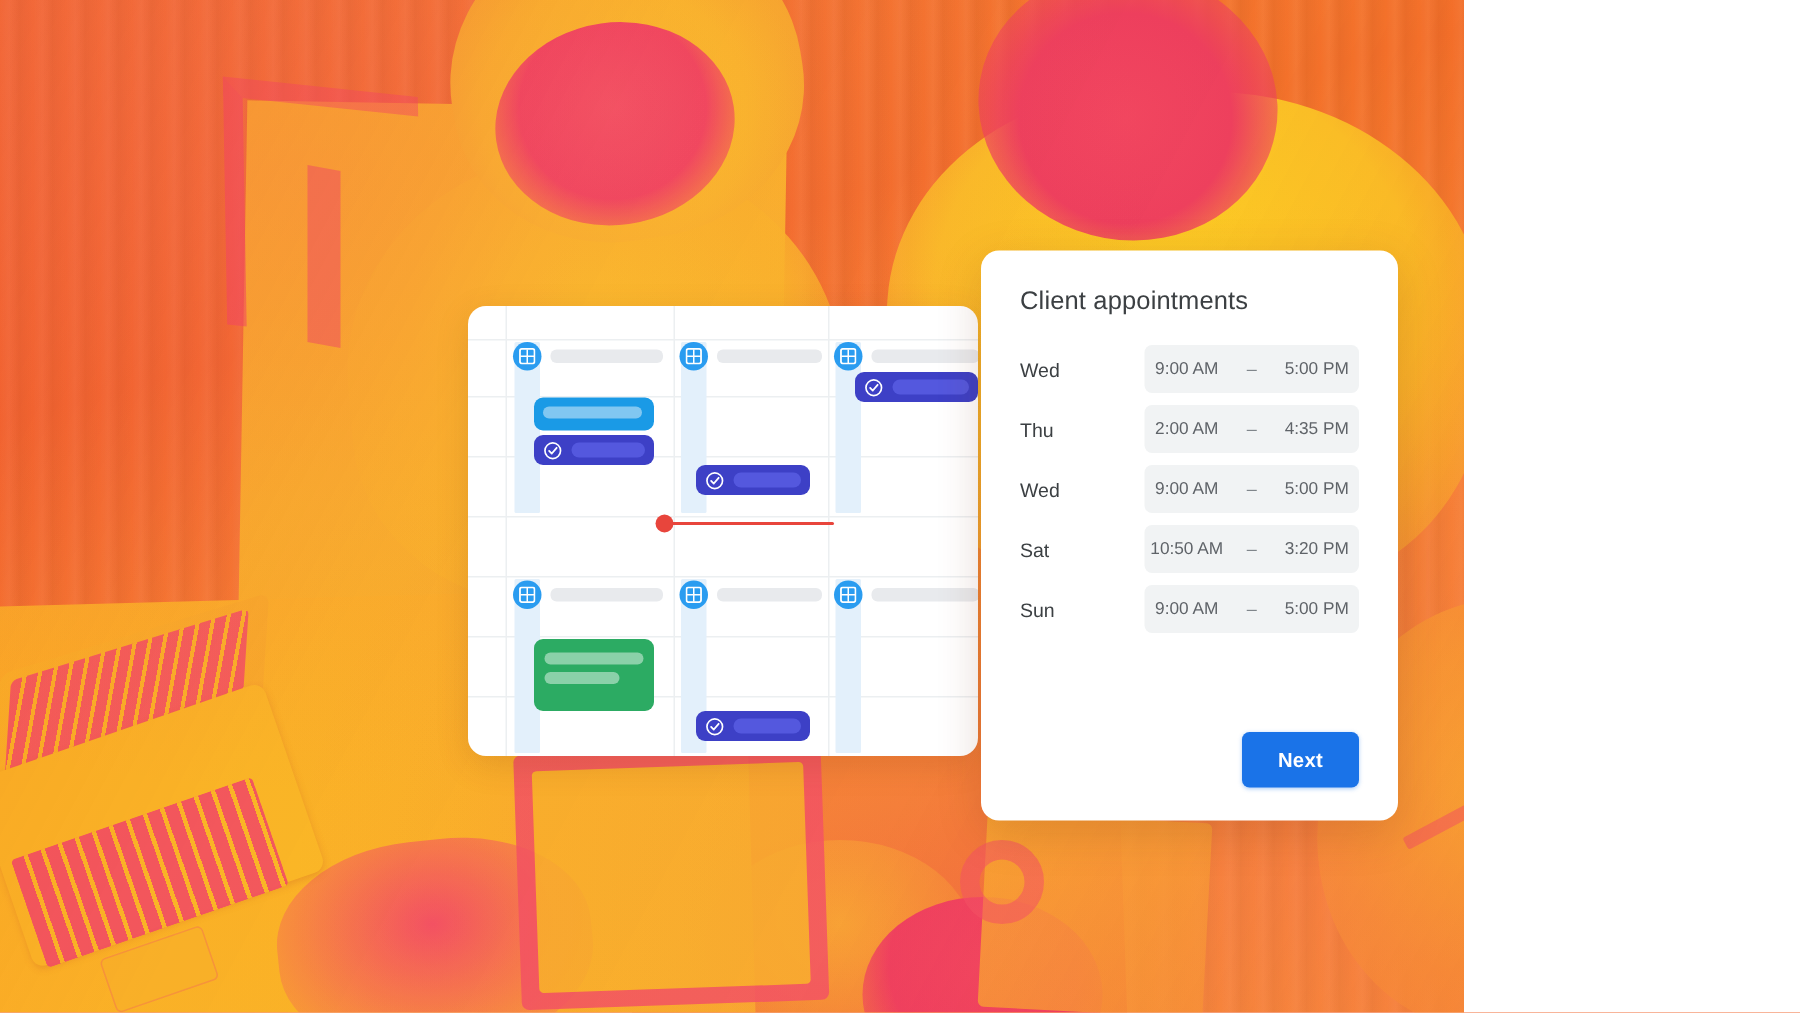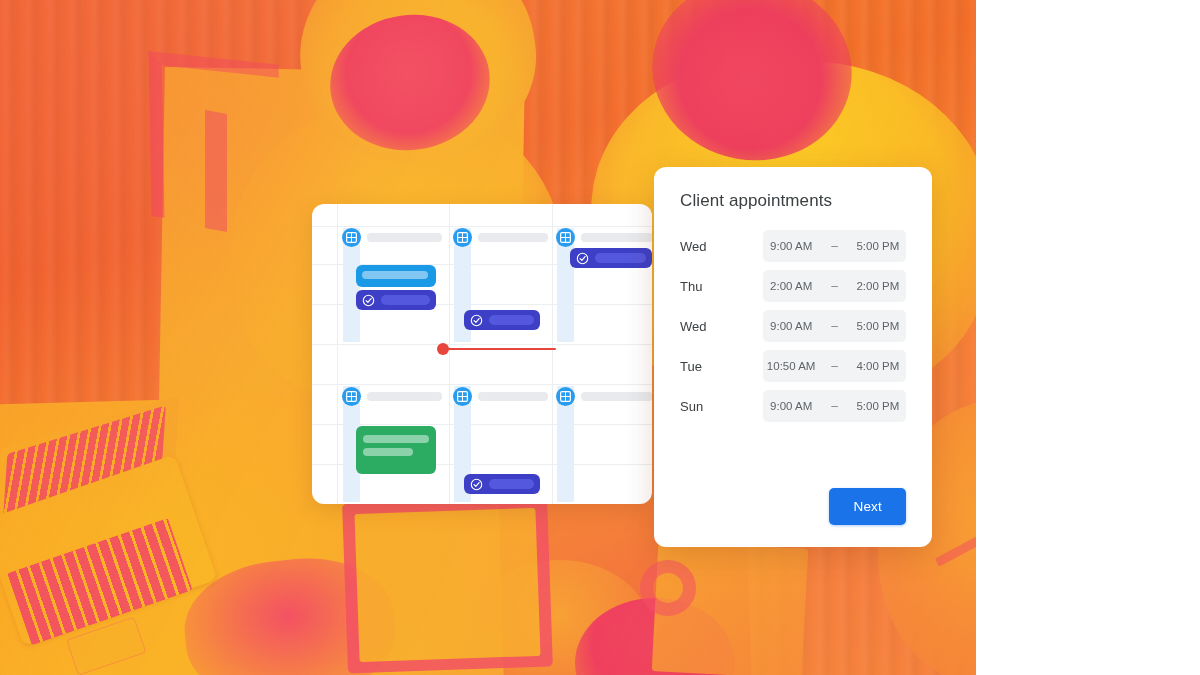--- a/index.html
+++ b/index.html
@@ -289,21 +289,21 @@
     font-size: 11.5px; color: #5f6368; gap: 14px; margin-left: 28px;
   }
   .time-pill .tp-dash { color: #80868b; font-size: 12px; }
   .time-pill .tp-val { min-width: 52px; text-align: center; }
   #card-footer {
     position: absolute; right: 26px; bottom: 22px;
   }
   #next-button {
     background: #1a73e8; color: #ffffff; border: none; border-radius: 5px;
     font-family: "Liberation Sans", sans-serif;
-    font-size: 13.5px; font-weight: normal; letter-spacing: .2px;
+    font-size: 13.5px; font-weight: bold; letter-spacing: .2px;
     padding: 11px 24px; cursor: pointer;
     box-shadow: 0 1px 3px rgba(26,115,232,.35);
   }
 </style>
 </head>
 <body>
 
 <div id="stage">
 
   <div class="bg-layer bg-wood">
@@ -488,39 +488,39 @@
         <span class="tp-dash">–</span>
         <span class="tp-val">5:00 PM</span>
       </div>
     </div>
 
     <div class="day-row">
       <div class="day-label">Thu</div>
       <div class="time-pill">
         <span class="tp-val">2:00 AM</span>
         <span class="tp-dash">–</span>
-        <span class="tp-val">2:00 PM</span>
+        <span class="tp-val">4:35 PM</span>
       </div>
     </div>
 
     <div class="day-row">
       <div class="day-label">Wed</div>
       <div class="time-pill">
         <span class="tp-val">9:00 AM</span>
         <span class="tp-dash">–</span>
         <span class="tp-val">5:00 PM</span>
       </div>
     </div>
 
     <div class="day-row">
-      <div class="day-label">Tue</div>
+      <div class="day-label">Sat</div>
       <div class="time-pill">
         <span class="tp-val">10:50 AM</span>
         <span class="tp-dash">–</span>
-        <span class="tp-val">4:00 PM</span>
+        <span class="tp-val">3:20 PM</span>
       </div>
     </div>
 
     <div class="day-row">
       <div class="day-label">Sun</div>
       <div class="time-pill">
         <span class="tp-val">9:00 AM</span>
         <span class="tp-dash">–</span>
         <span class="tp-val">5:00 PM</span>
       </div>

